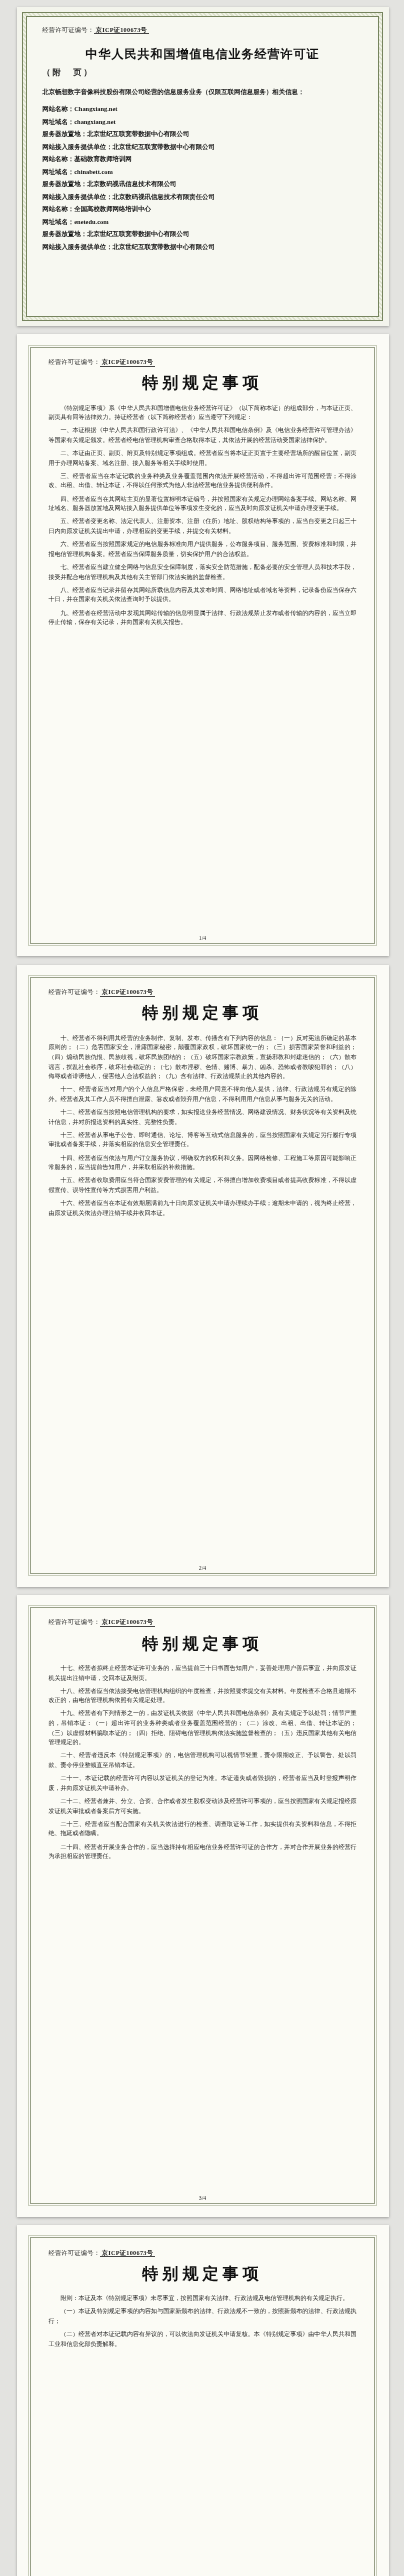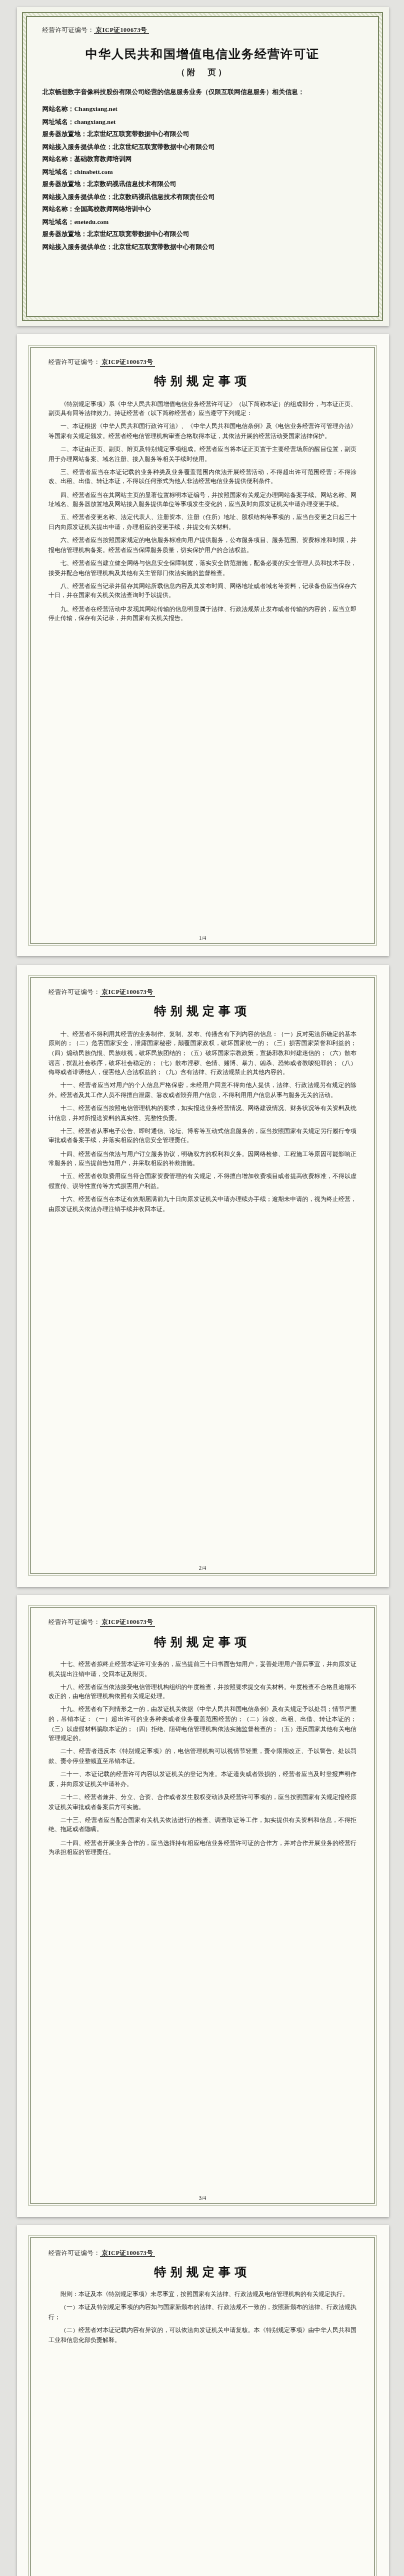--- a/index.html
+++ b/index.html
@@ -51,21 +51,21 @@
   }
   .cover-title {
     margin-top: 11.3px;
     text-align: center;
     font-size: 12px;
     font-weight: bold;
     letter-spacing: 1px;
     color: #101010;
   }
   .cover-subtitle {
-    text-align: center;
+    text-align: left;
     font-size: 8.2px;
     font-weight: bold;
     margin: 4.1px 0 9.3px;
     letter-spacing: 2.1px;
   }
   .cover-intro {
     font-size: 6.4px;
     font-weight: bold;
     line-height: 1.7;
     margin: 0 0 5.2px;
@@ -87,21 +87,21 @@
   .frame-plain {
     height: 100%;
     border: 0.5px solid #98a088;
     outline: 0.5px solid #c9cebc;
     outline-offset: 1px;
     padding: 10.3px 17.5px;
     background: #fbfbf5;
   }
   .prov-title {
     text-align: center;
-    font-size: 12px;
+    font-size: 16px;
     font-weight: bold;
     letter-spacing: 4.1px;
     margin: 6.2px 0 9.3px;
     color: #101010;
   }
   .prov-body p {
     font-size: 6px;
     line-height: 1.6;
     text-align: justify;
     text-indent: 2em;

